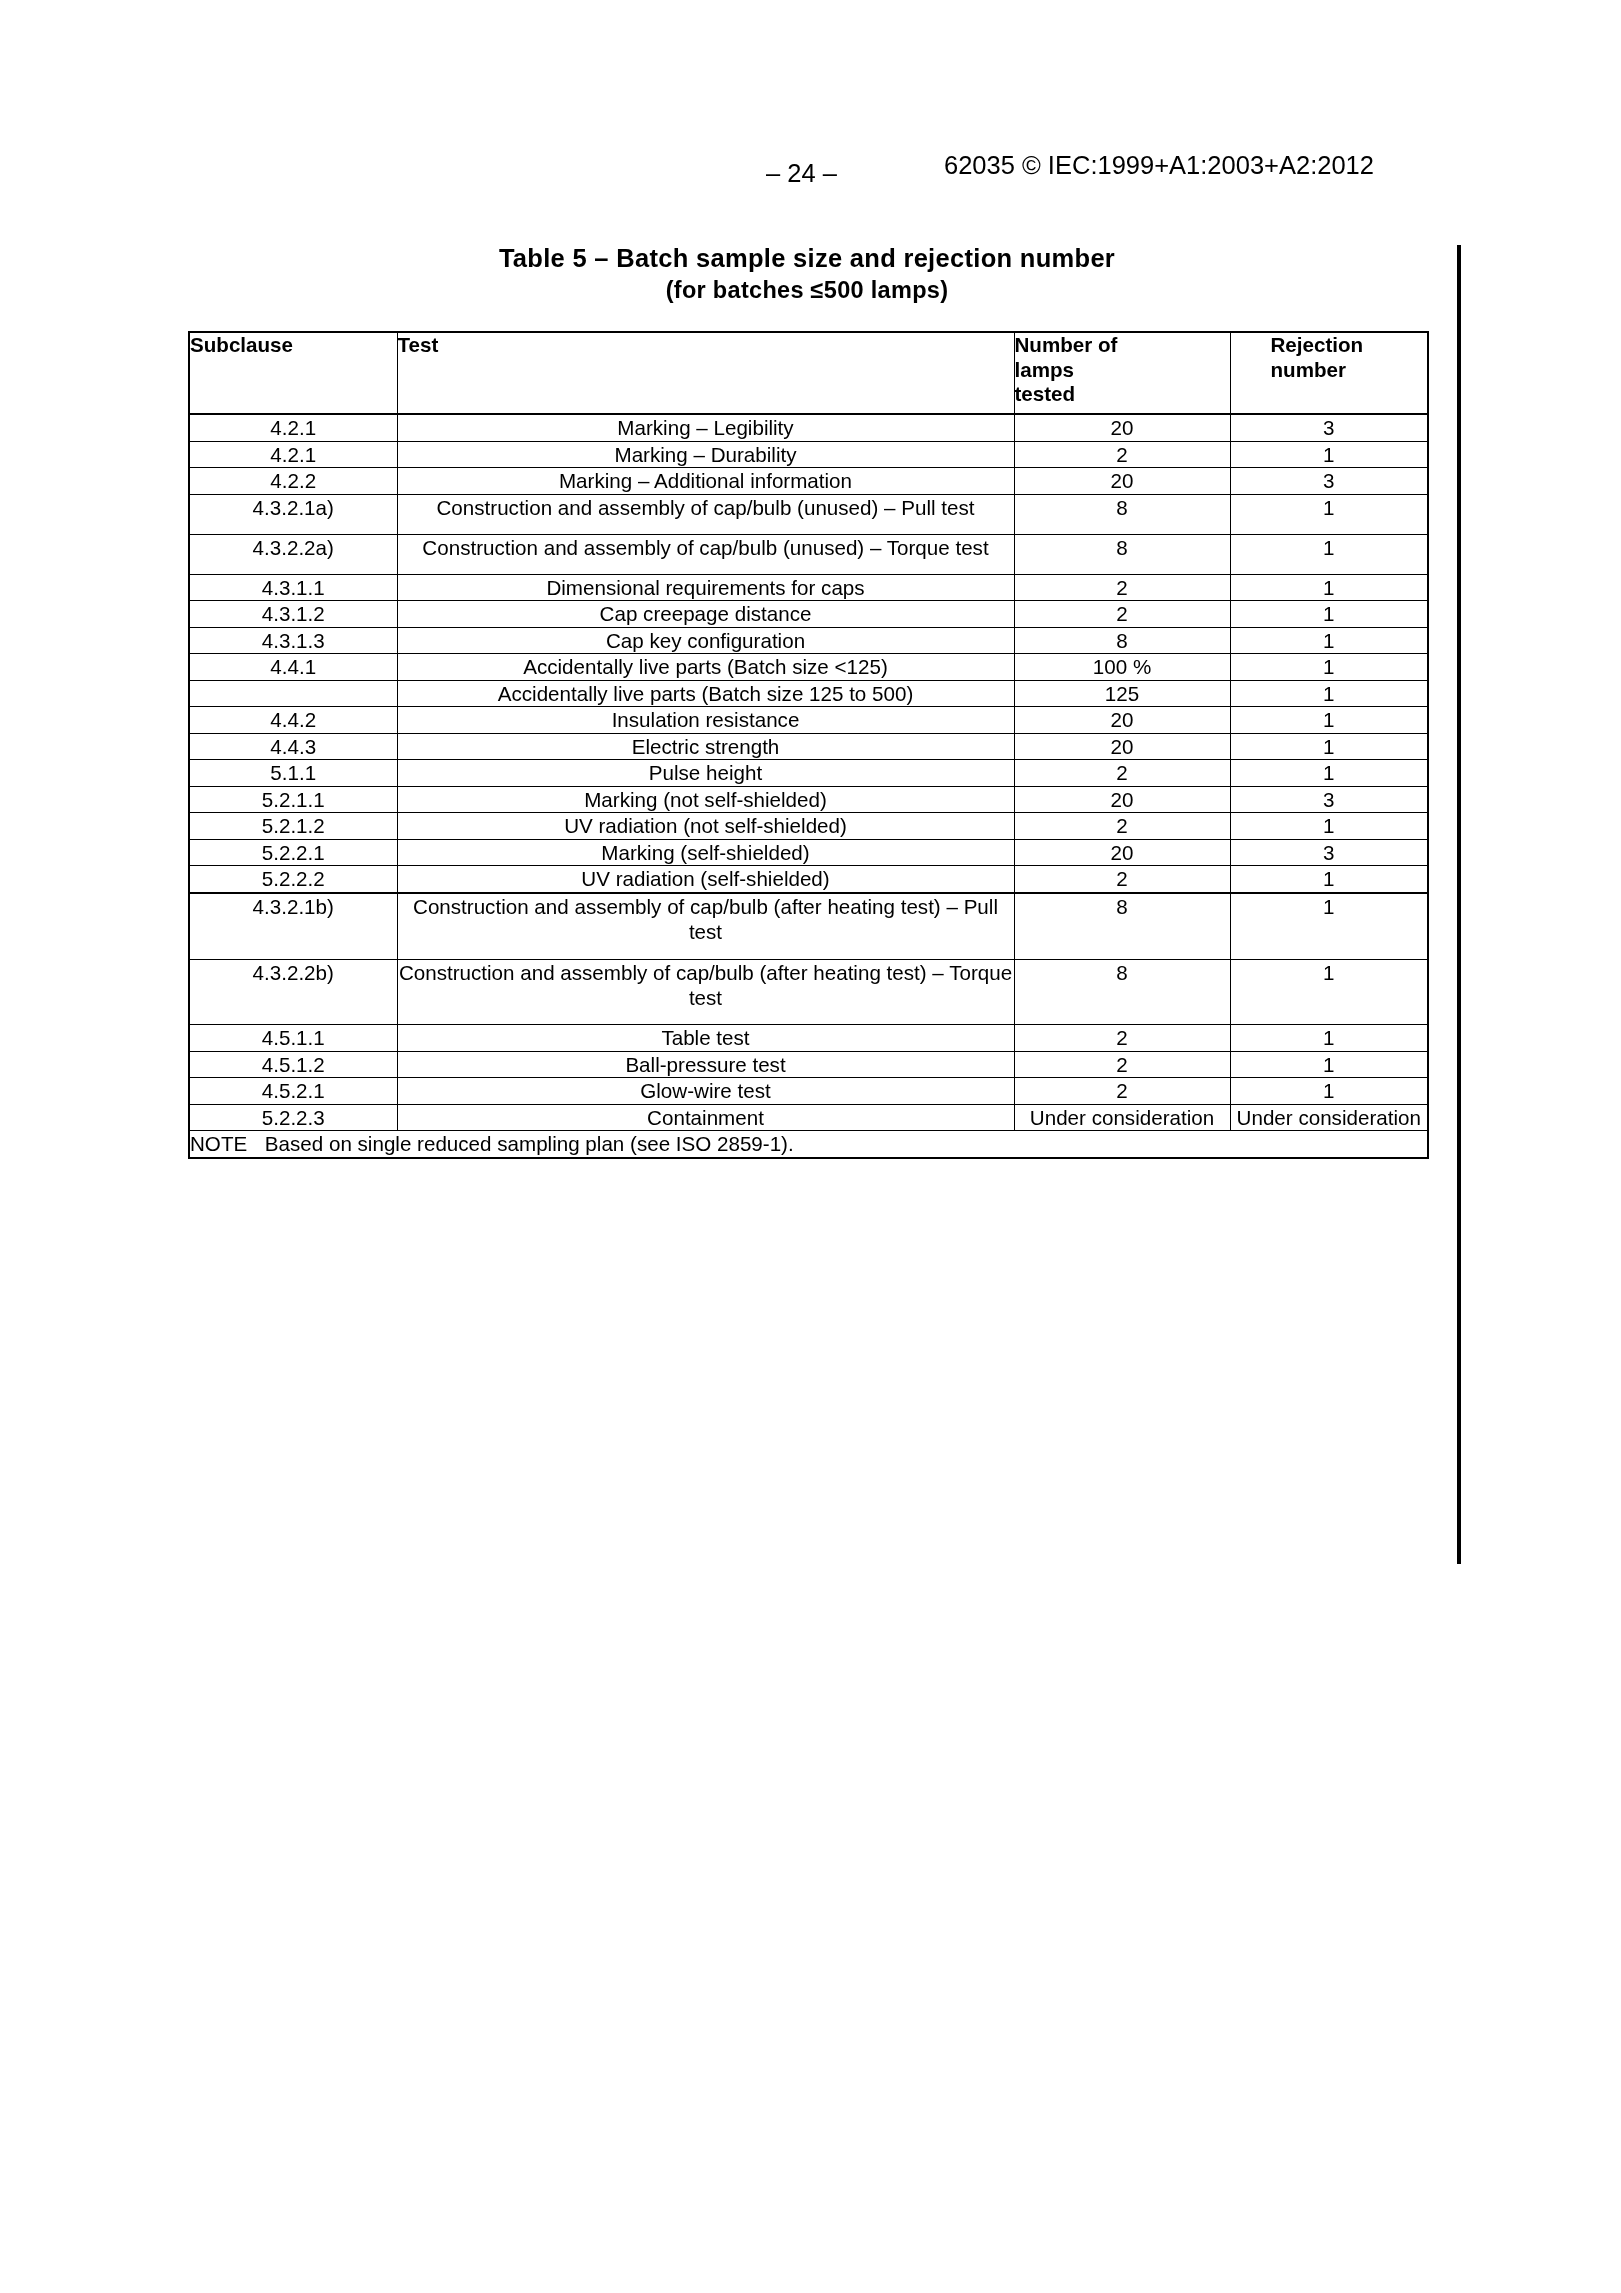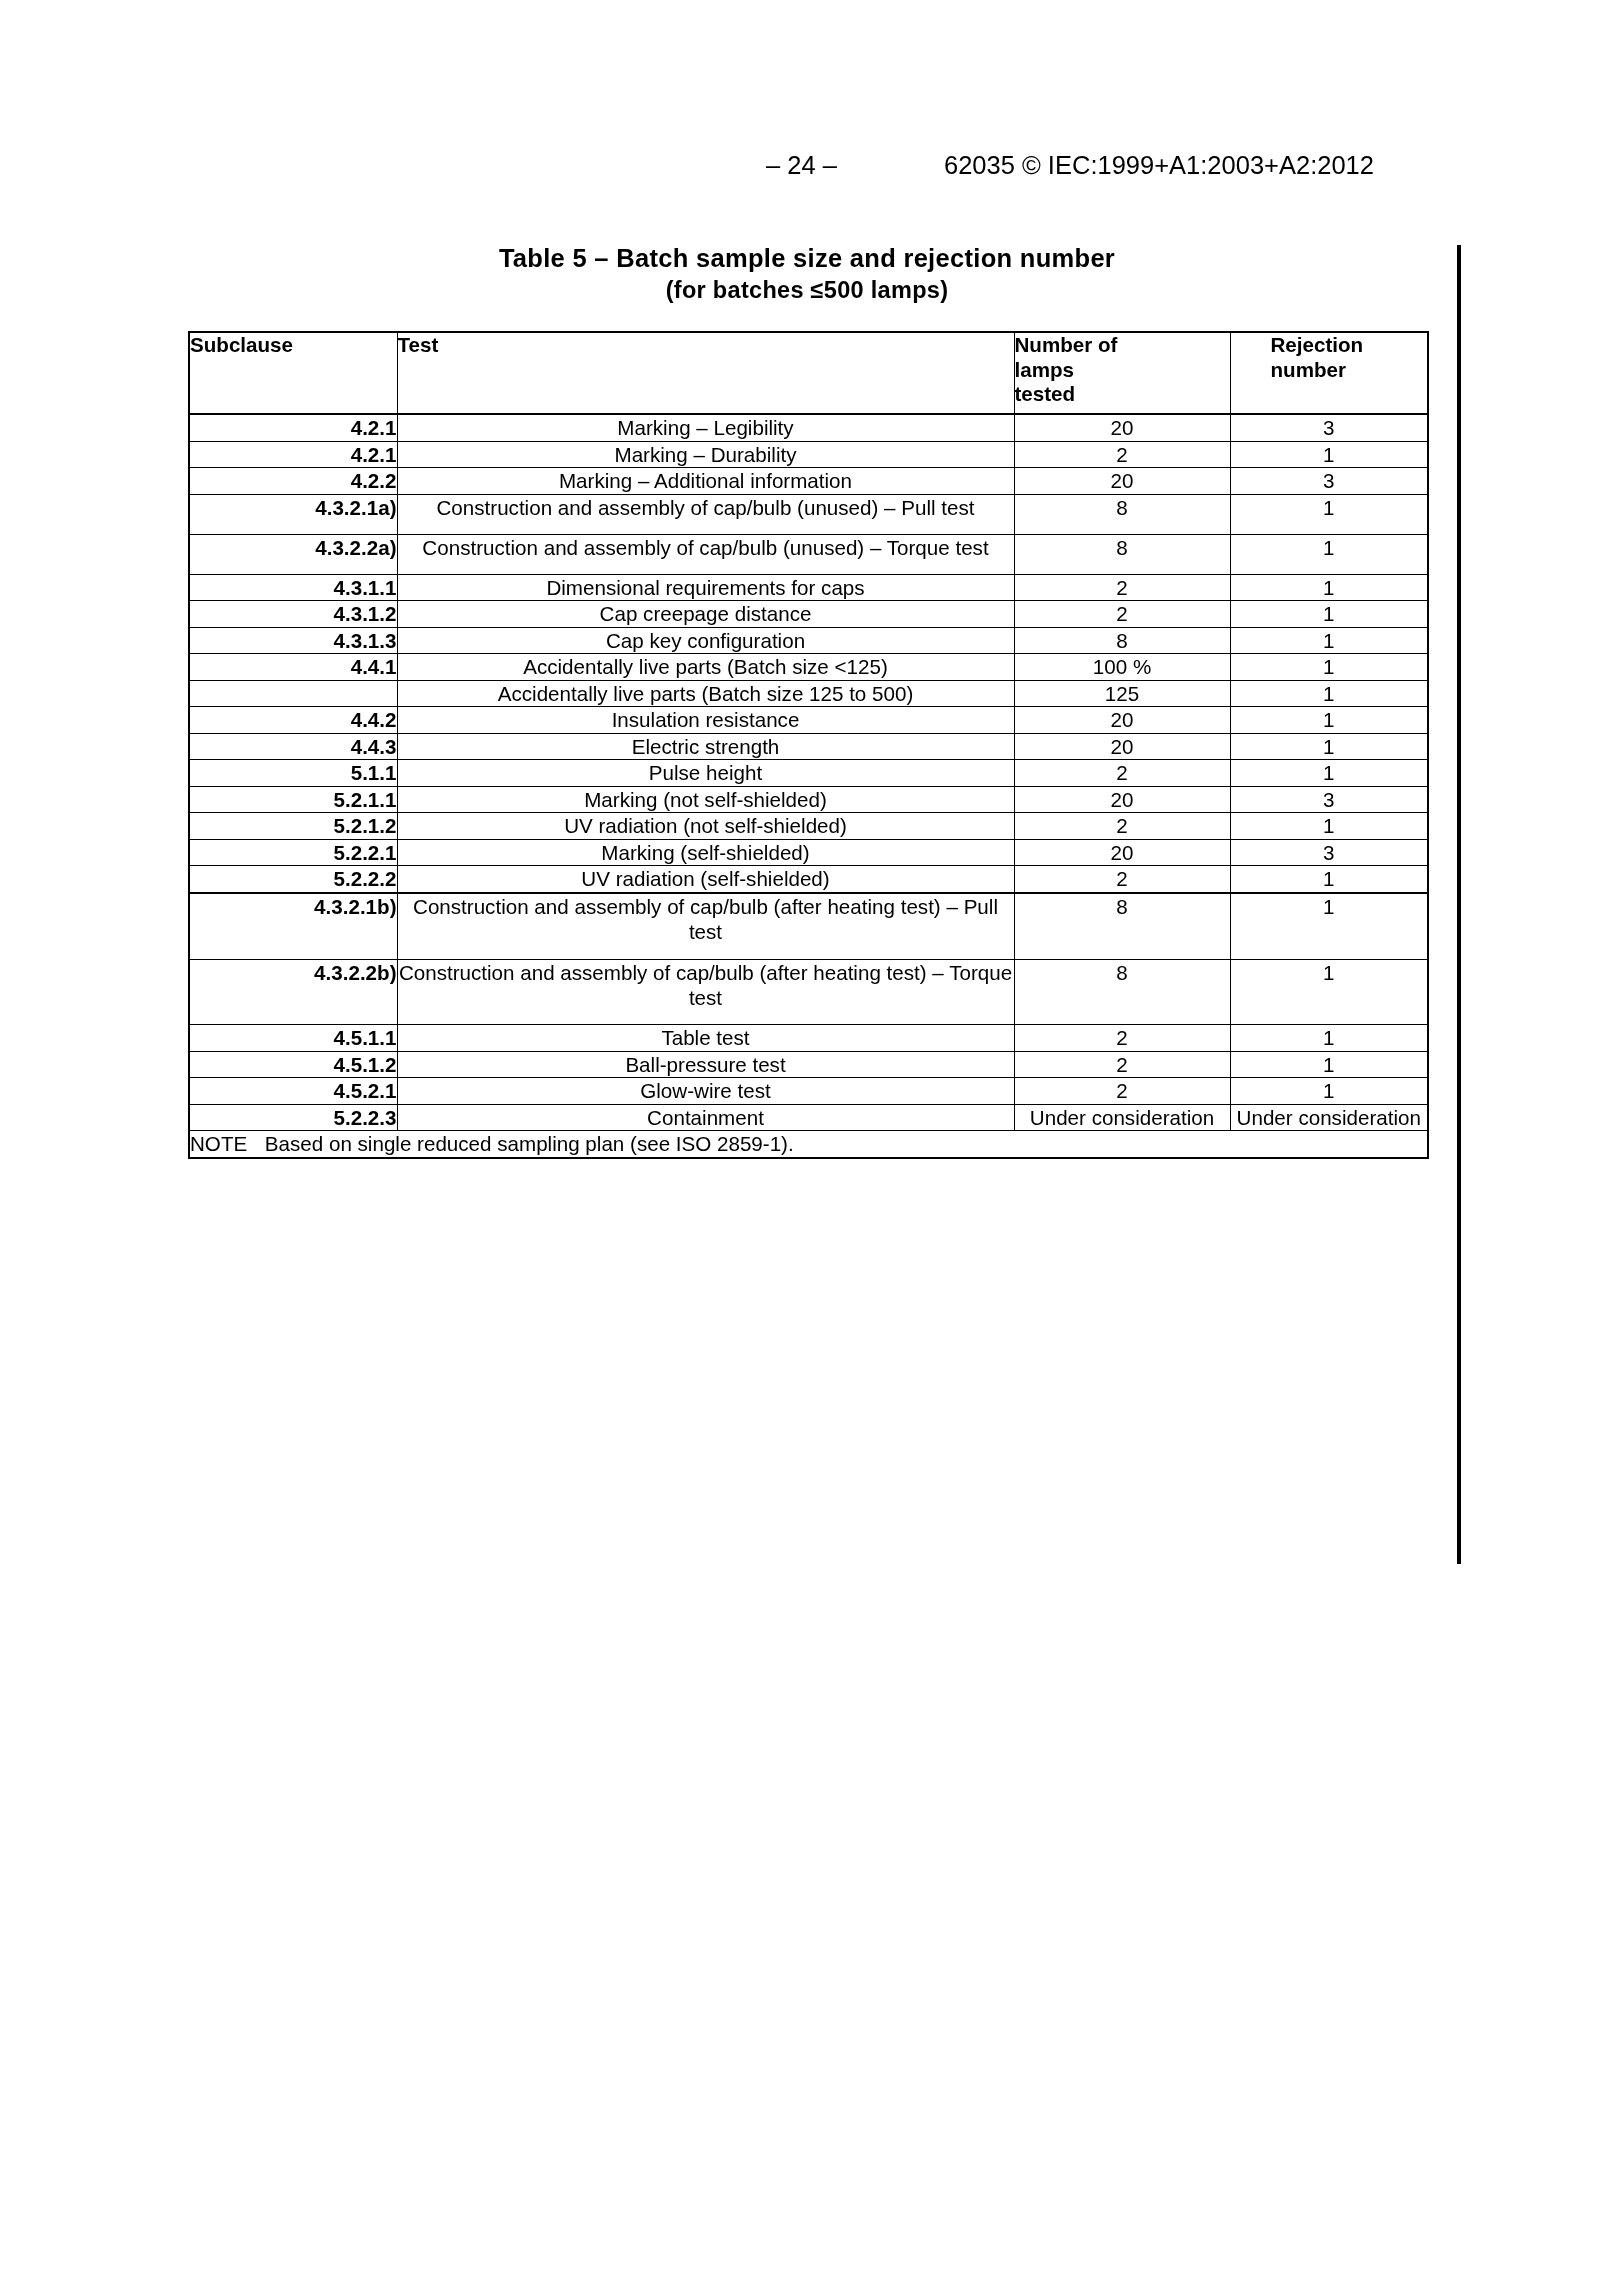--- a/index.html
+++ b/index.html
@@ -23,21 +23,21 @@
     left: 0;
     width: 1621px;
     height: 33px;
     font-size: 25.5px;
     line-height: 33px;
     white-space: nowrap;
   }
   .page-header .pagenum {
     position: absolute;
     left: 766px;
-    top: 0;
+    top: 8px;
   }
   .page-header .docref {
     position: absolute;
     left: 944px;
     top: 0;
   }
 
   
   .change-bar {
     position: absolute;
@@ -106,22 +106,21 @@
     box-sizing: border-box;
   }
   thead th.th-sub  { border-top: 2.9px solid #000000; }
 
   tbody td {
     font-size: 20.6px;
     line-height: 25.5px;
   }
   td.sub {
     padding: 8.8px 3.9px 8.8px 9.8px;
-    text-align: right;
-    font-weight: bold;
+    text-align: center;
   }
   td.test {
     padding: 8.8px 15.7px 8.8px 11.8px;
     text-align: center;
   }
   td.num, td.rej {
     padding: 8.8px 5.9px 8.8px 5.9px;
     text-align: center;
   }
   tr.row-tall td { padding-bottom: 13.7px; }

